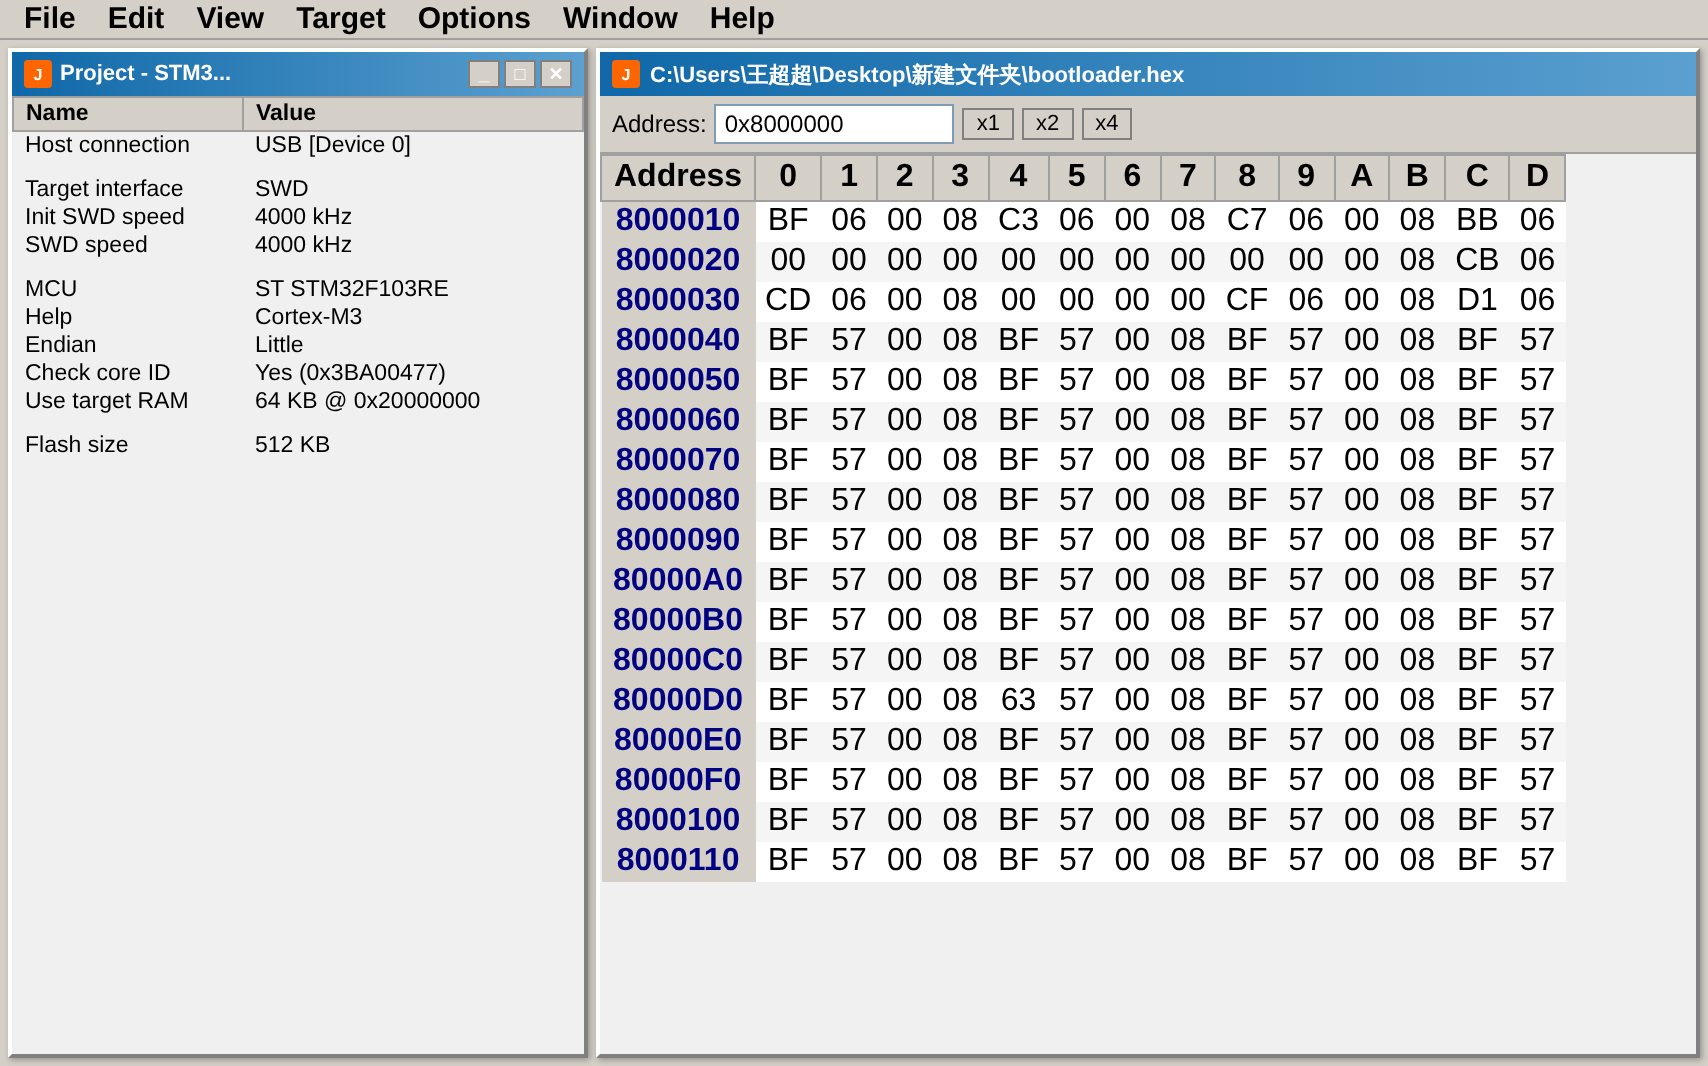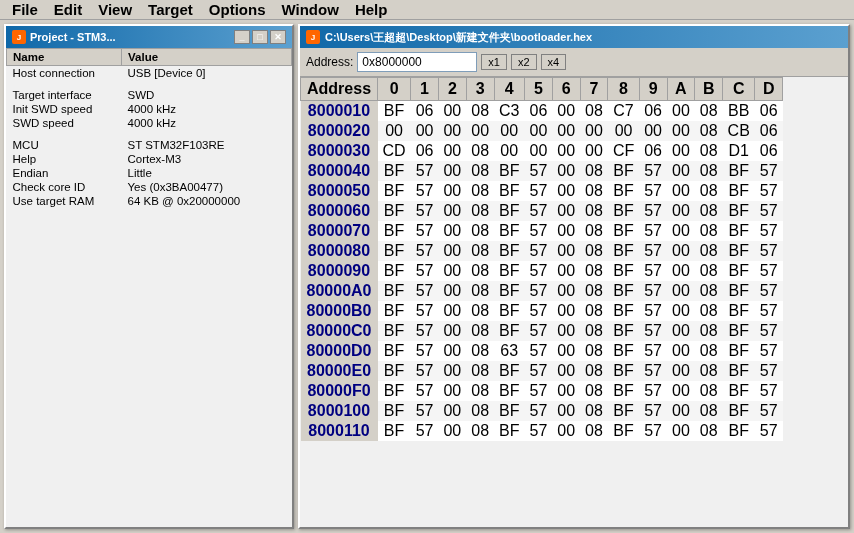--- a/index.html
+++ b/index.html
@@ -269,20 +269,24 @@
             <td>Check core ID</td>
             <td>Yes (0x3BA00477)</td>
           </tr>
           <tr class="prop-row">
             <td>Use target RAM</td>
             <td>64 KB @ 0x20000000</td>
           </tr>
           <tr class="spacer-row">
             <td colspan="2"></td>
           </tr>
+          <tr class="prop-row">
+            <td>Flash size</td>
+            <td>512 KB</td>
+          </tr>
         </tbody>
     </table>
   </div>
 
   <div class="right-panel">
     <div class="right-titlebar">
       <div class="panel-icon" style="margin-right:5px;">J</div>
       <span>C:\Users\王超超\Desktop\新建文件夹\bootloader.hex</span>
     </div>
     <div class="address-bar">

